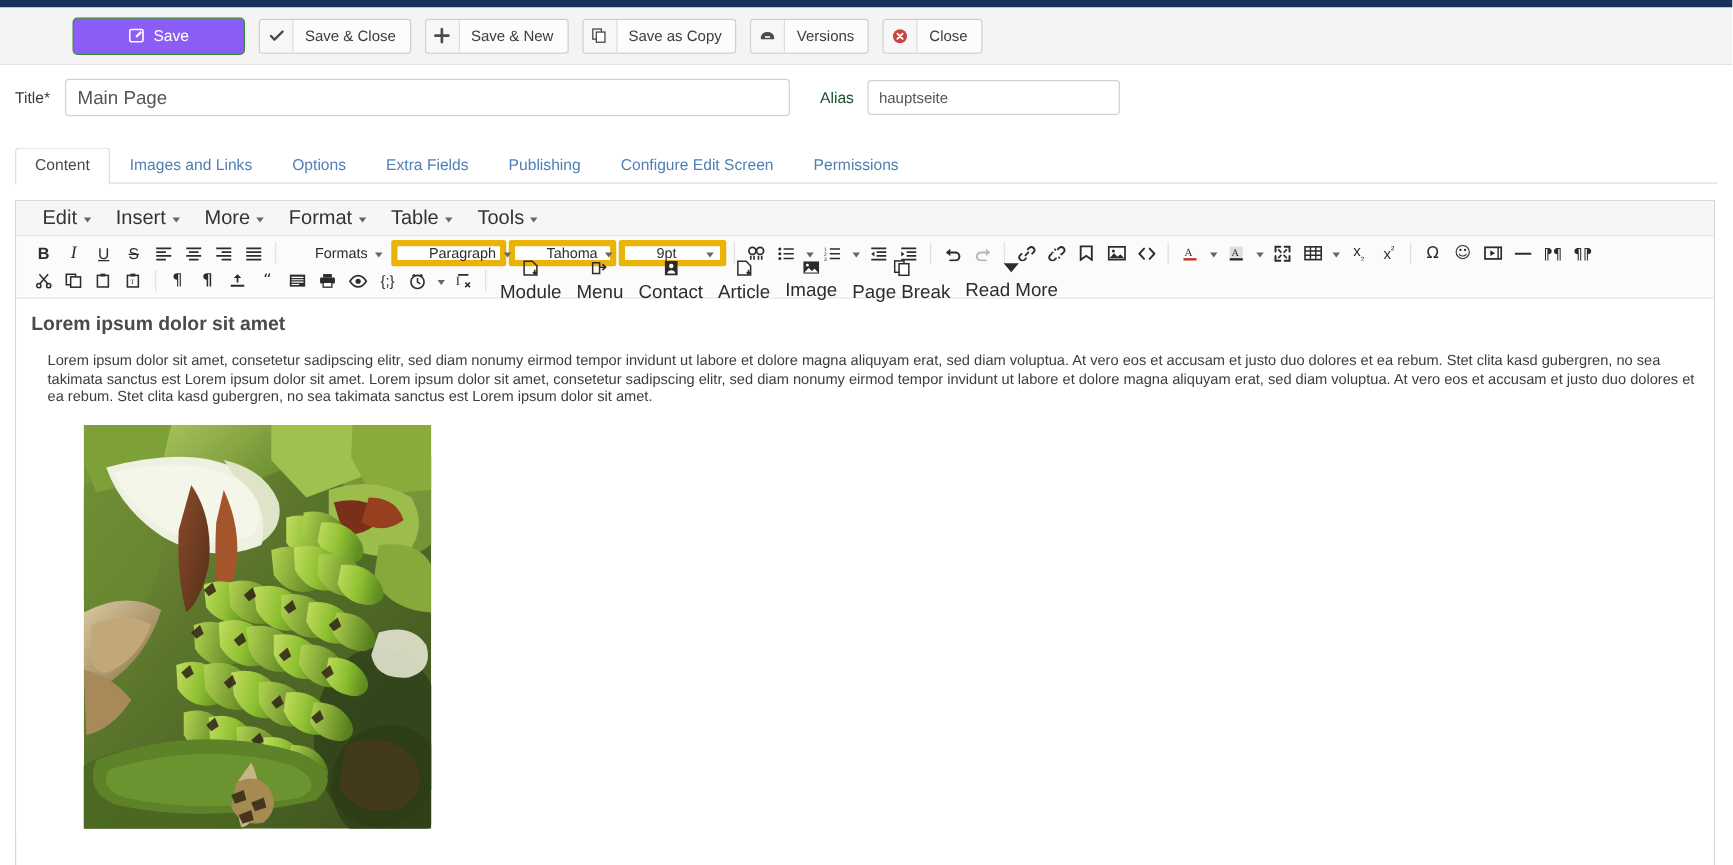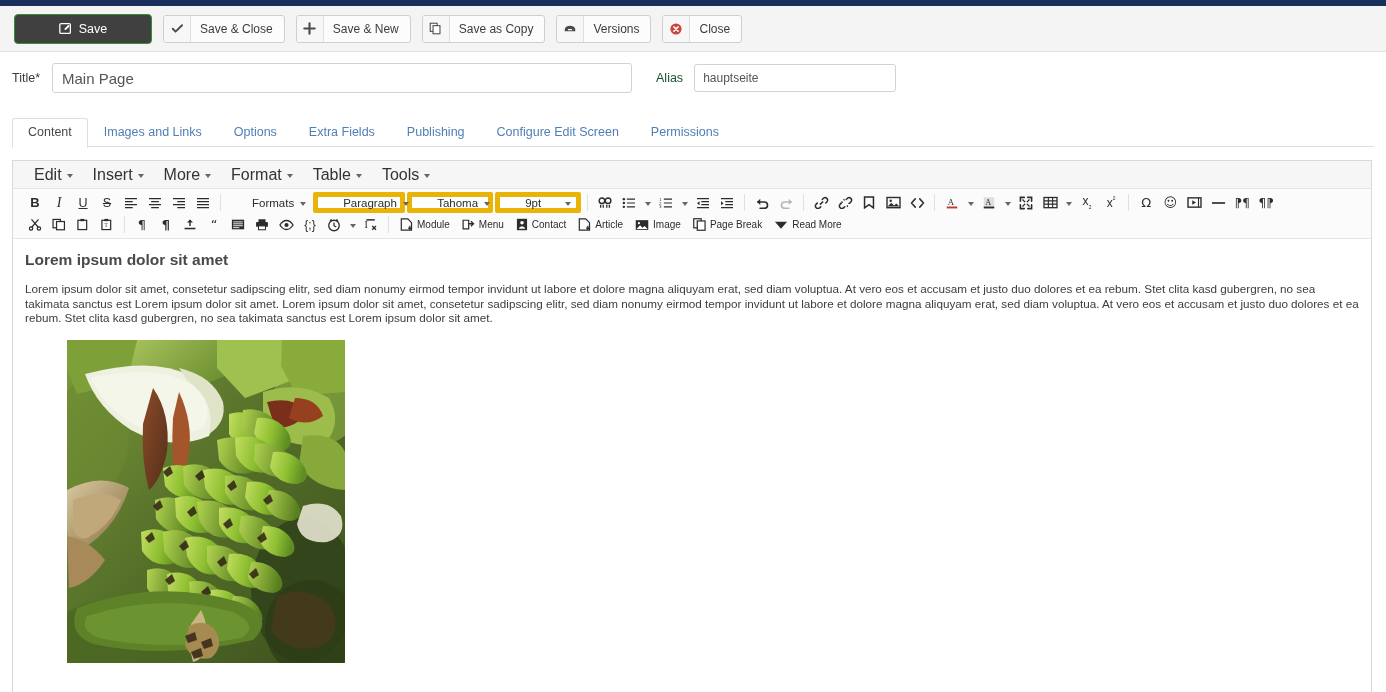--- a/index.html
+++ b/index.html
@@ -29,22 +29,22 @@
     background: #fcfcfc; border: 1px solid #cfcfcf; border-radius: 3px;
     font-size: 12px; color: #3c3c3c; cursor: pointer; overflow: hidden;
   }
   .btn .b-ico {
     display: flex; align-items: center; justify-content: center;
     width: 27px; height: 100%; border-right: 1px solid #dedede;
     font-size: 13px; color: #4b4b4b; background: #f7f7f7;
   }
   .btn .b-lbl { padding: 0 11px 0 9px; white-space: nowrap; line-height: 26px; }
   .btn-save {
-    background: #404040; border: 1px solid #349034; color: #fff;
-    width: 138px; justify-content: center; height: 30px; border-radius: 4px;
+    background: #8b5cf6; border: 1px solid #349034; color: #fff;
+    width: 138px; justify-content: center; height: 30px; border-radius: 4px; margin-left: 44px;
   }
   .btn-save .b-ico { border-right: none; width: auto; background: transparent; color: #fff; padding-right: 7px; }
   .btn-save .b-lbl { padding: 0; font-size: 12.5px; color: #fff; }
   .ico-close { color: #c9453f; font-size: 14px; }
 
   
   .title-row {
     position: absolute; top: 54px; left: 0; width: 1386px; height: 48px;
     display: flex; align-items: center;
   }
@@ -103,21 +103,21 @@
     display: flex; align-items: center; min-height: 25px;
     background: #fbfbfb; padding-left: 10px; flex-wrap: nowrap;
   }
   .tbrow.r1 { border-bottom: none; padding-top: 2px; }
   .tbrow.r2 { border-bottom: 1px solid #e4e4e4; padding-bottom: 3px; }
   .tb {
     display: flex; align-items: center; justify-content: center;
     height: 21px; min-width: 22px; padding: 0 3px; margin: 0 1px;
     font-size: 12.5px; color: #2c2c2c; cursor: pointer; border-radius: 2px;
   }
-  .tb.wide { padding: 0 5px; gap: 4px; font-size: 10px; }
+  .tb.wide { padding: 0 5px; gap: 4px; font-size: 15px; flex-direction: column; }
   .sep { width: 1px; height: 17px; background: #e0e0e0; margin: 0 5px; }
   .dd {
     display: flex; align-items: center; height: 21px; padding: 0 5px;
     font-size: 11.5px; color: #2c2c2c; cursor: pointer; gap: 6px; margin: 0 1px;
   }
   .dd.boxed {
     border: 5px solid #eab308; background: #fff; border-radius: 2px;
     justify-content: space-between;
   }
   .dd .dl { white-space: nowrap; padding-left: 20px; }
@@ -127,21 +127,21 @@
   
   .content {
     padding: 10px 12px 0 12px; background: #fff; height: 430px; overflow: hidden;
   }
   .c-h {
     font-size: 15.5px; color: #4a4a4a; font-weight: bold;
     margin: 2px 0 13px 0; font-family: "Liberation Sans", sans-serif;
   }
   .c-p {
     font-size: 11.7px; color: #3d3d3d; line-height: 14.6px;
-    margin: 0 0 14px 0; max-width: 1338px;
+    margin: 0 0 14px 13px; max-width: 1338px;
   }
   .figure { margin: 0 0 0 42px; }
   .photo {
     width: 278px; height: 323px; display: block; border: 0;
   }
   .cap { font-size: 11.5px; color: #3d3d3d; margin-top: 6px; }
 </style>
 </head>
 <body>
 

